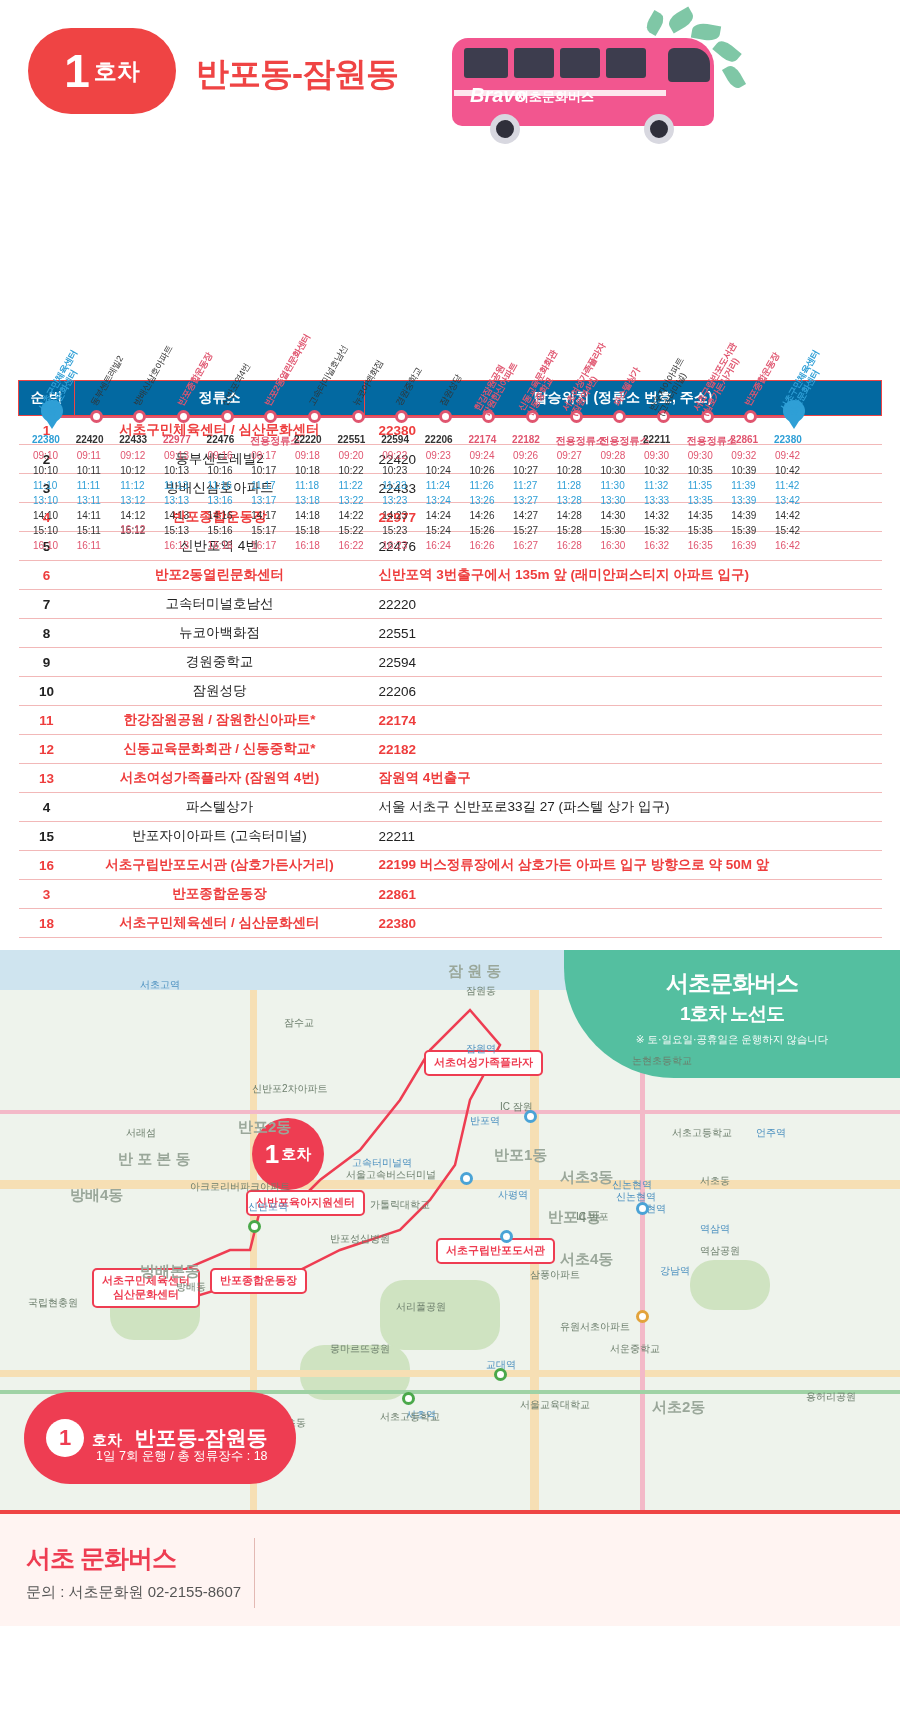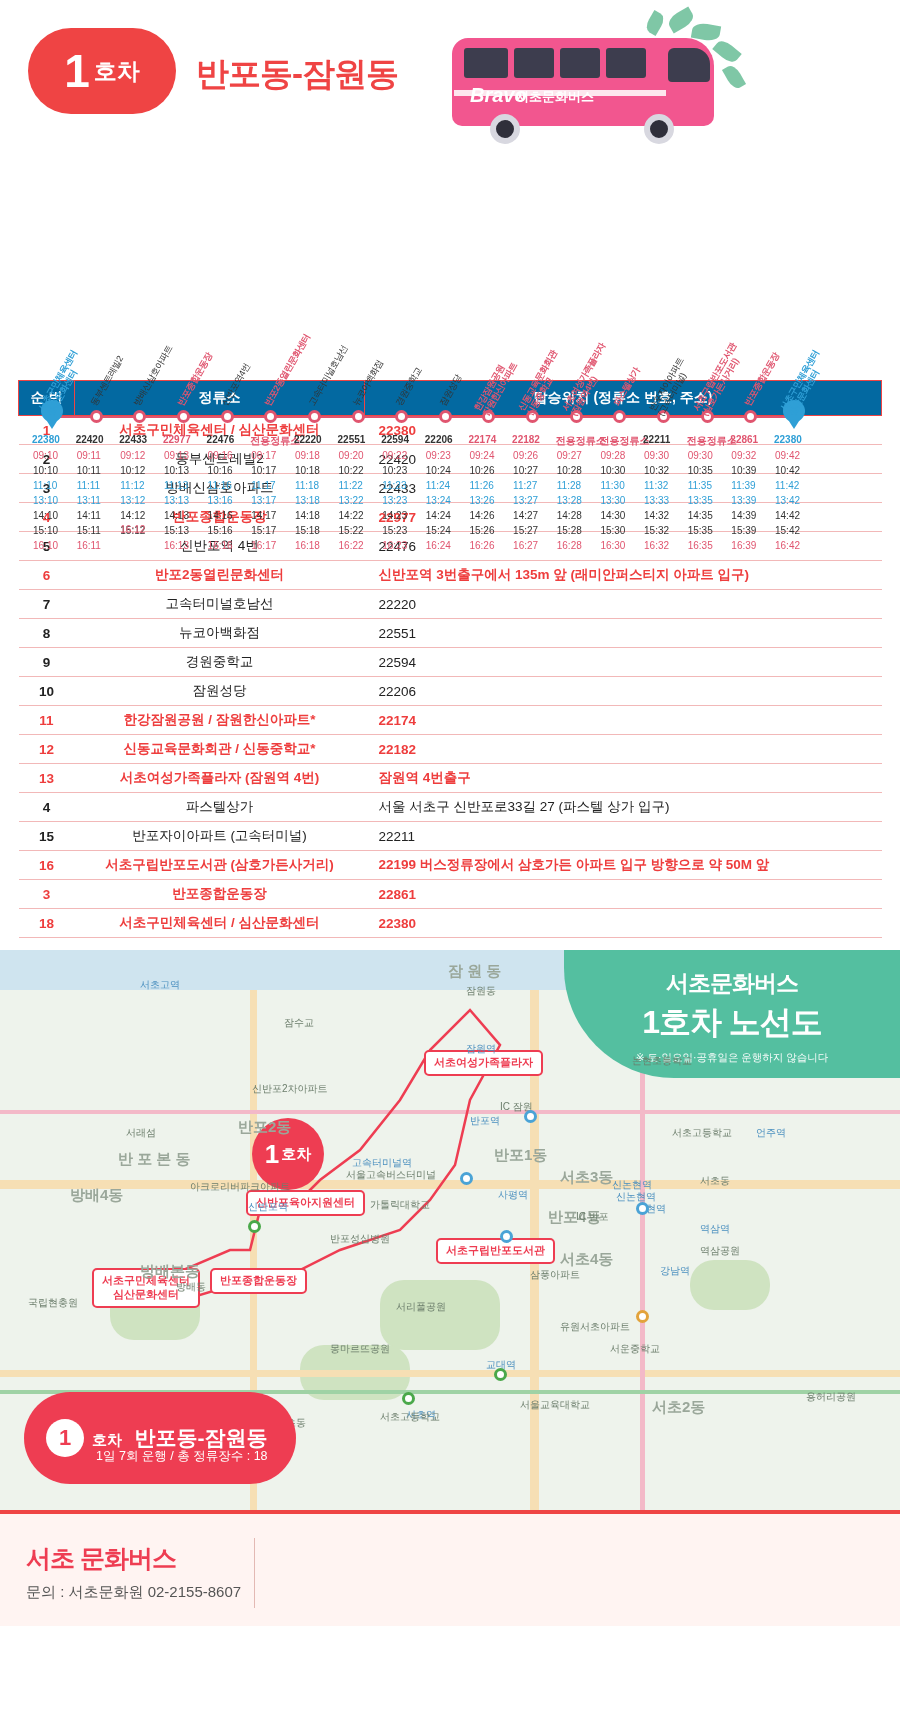--- a/index.html
+++ b/index.html
@@ -122,21 +122,21 @@
   .road.pink { background: #f3b9c8; }
   .road.green { background: #9fd2a5; }
   .river { position: absolute; background: #cfe4ef; }
   .park { position: absolute; background: #cfe3c1; border-radius: 24px; }
   .map-banner {
     position: absolute; right: 0; top: 0; width: 336px; height: 128px;
     background: #54bfa0; border-bottom-left-radius: 110px; color: #fff;
     text-align: center; padding-top: 18px;
   }
   .map-banner .b1 { font-size: 23px; font-weight: bold; letter-spacing: -1px; }
-  .map-banner .b2 { font-size: 32px; font-weight: bold; margin-top: 2px; letter-spacing: -1px; }
+  .map-banner .b2 { font-size: 19px; font-weight: bold; margin-top: 2px; letter-spacing: -1px; }
   .map-banner .b3 { font-size: 10.5px; margin-top: 6px; opacity: .95; }
   .map-routebadge {
     position: absolute; left: 252px; top: 168px; width: 72px; height: 72px; border-radius: 50%;
     background: #ee3d52; color: #fff; display: flex; align-items: center; justify-content: center;
   }
   .map-routebadge .n { font-size: 26px; font-weight: bold; }
   .map-routebadge .u { font-size: 15px; font-weight: bold; margin-left: 2px; }
   .callout {
     position: absolute; background: #fff; border: 2px solid #ee3d52; color: #ee3d52;
     font-size: 11px; font-weight: bold; border-radius: 5px; padding: 4px 8px; white-space: nowrap;

